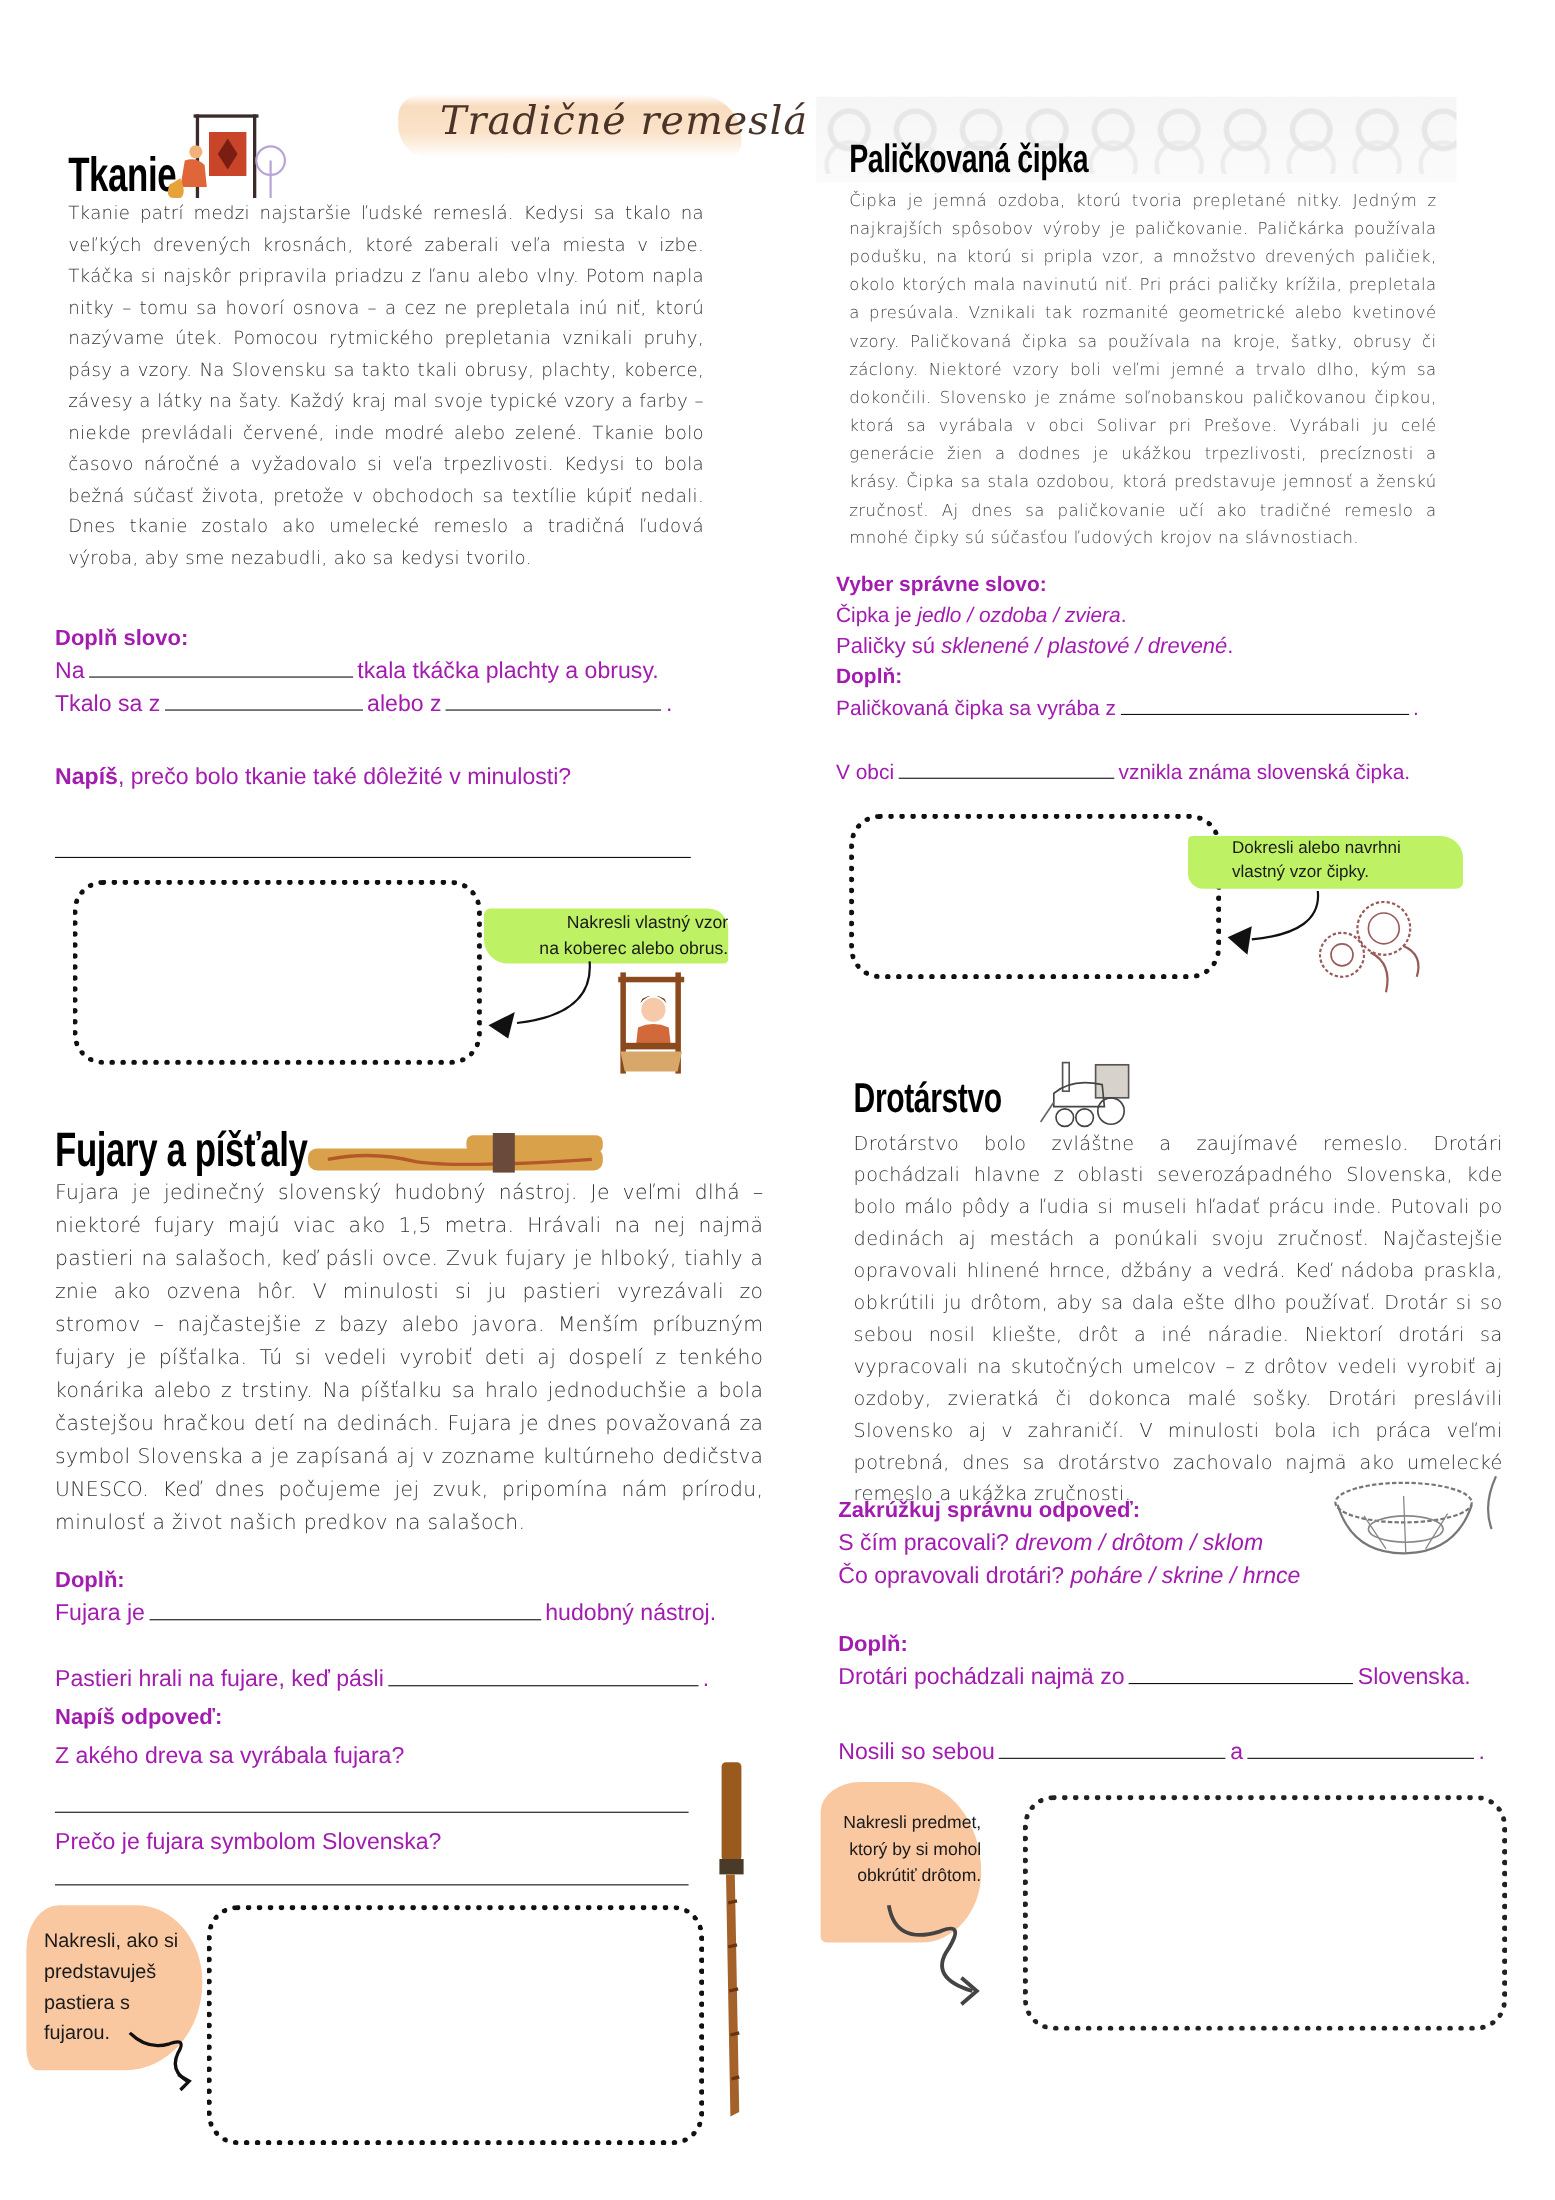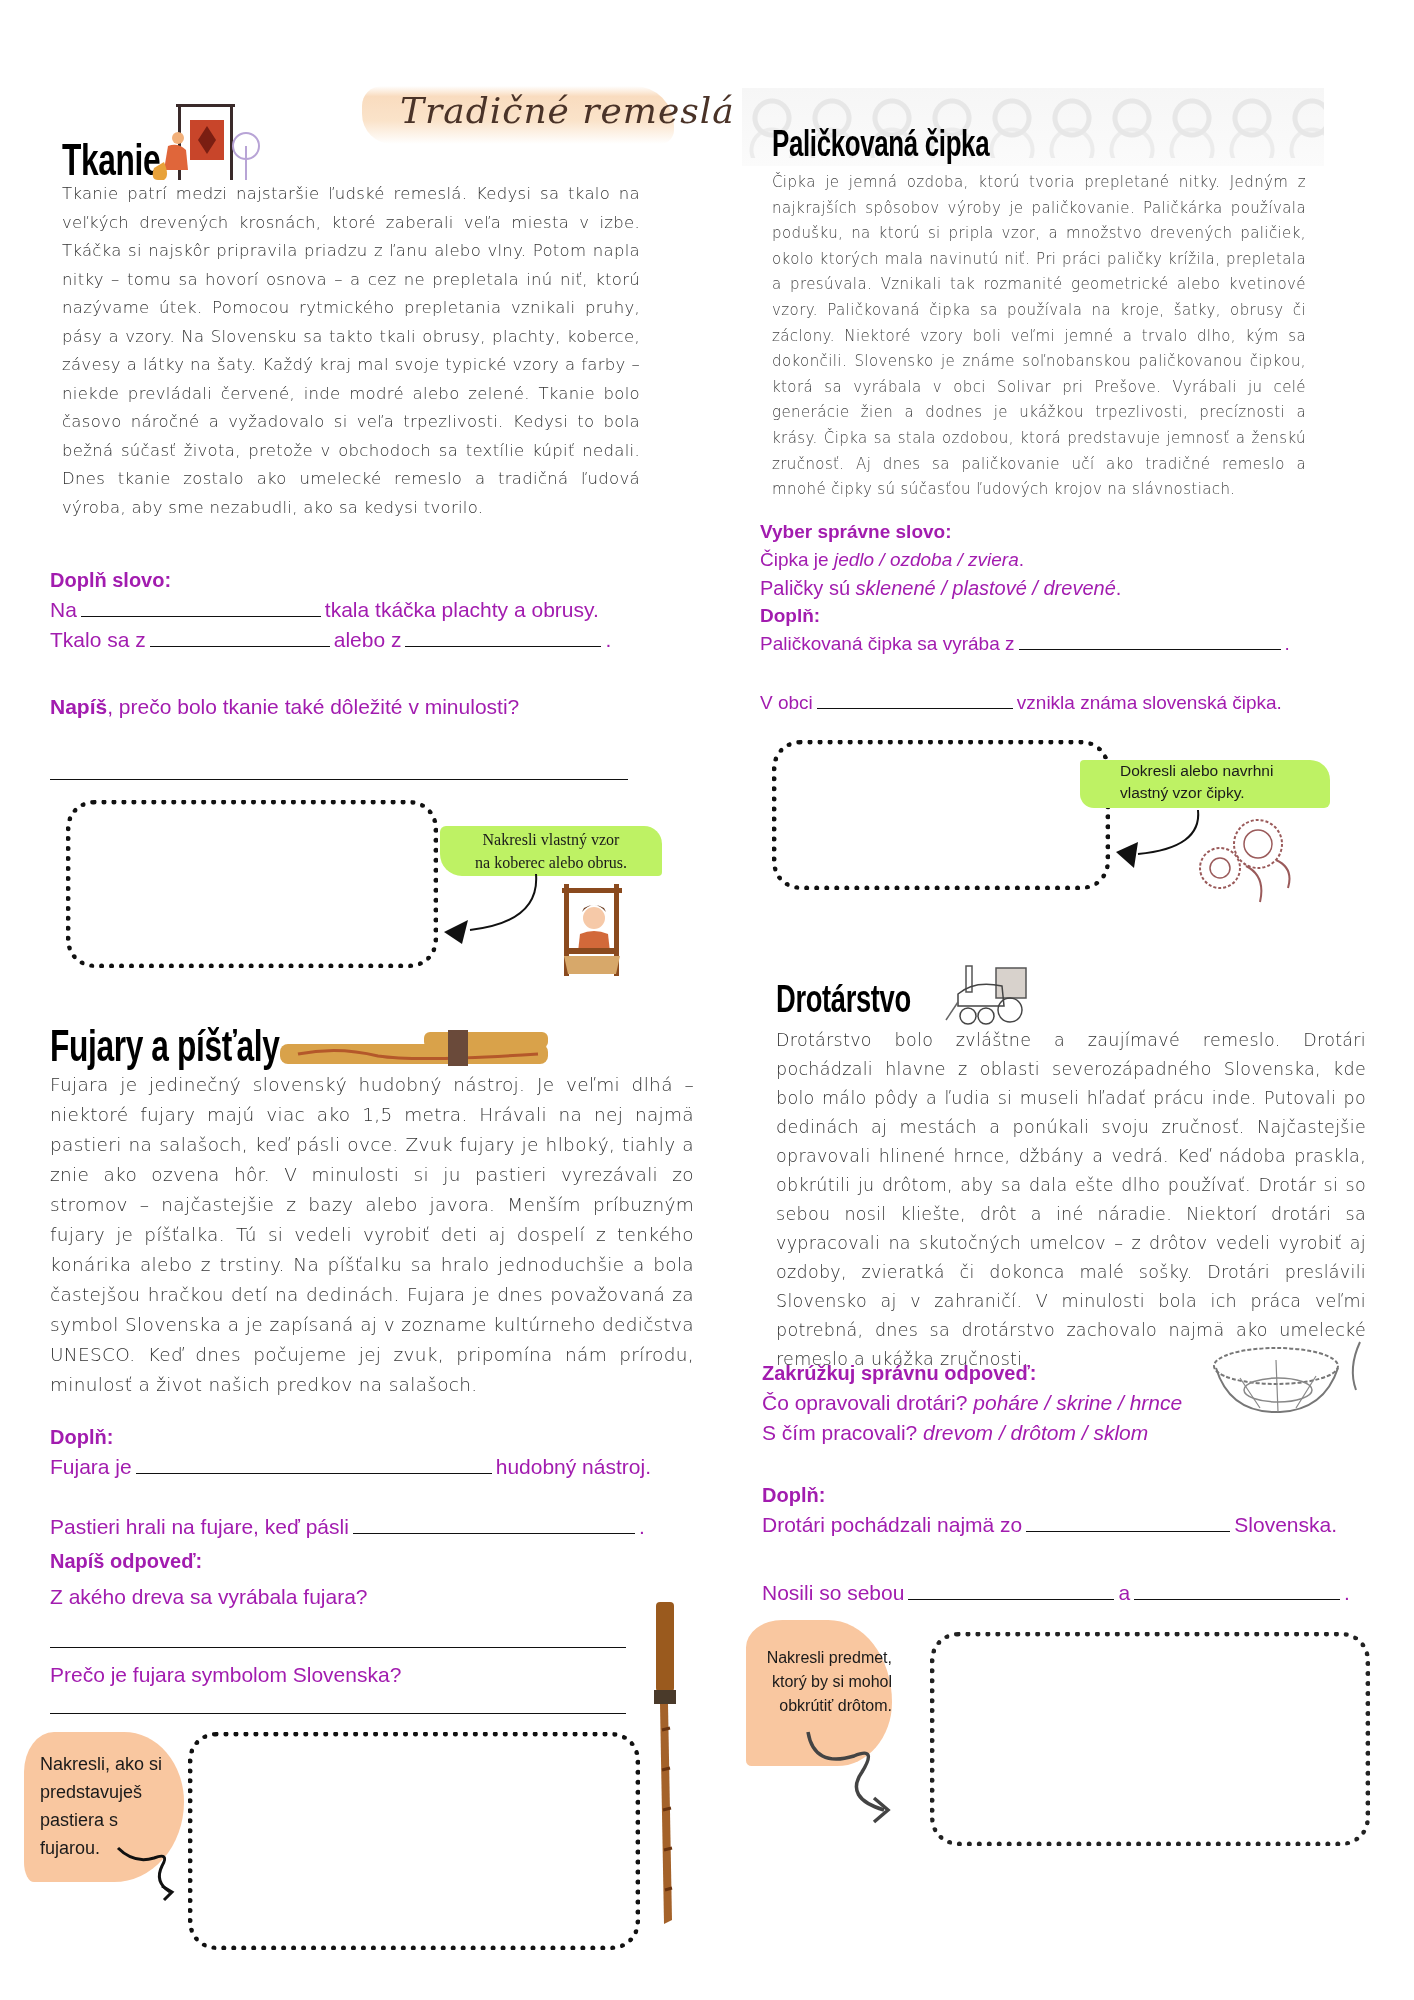--- a/index.html
+++ b/index.html
@@ -126,21 +126,21 @@
   </div>
 </div>
 
 <div class="abs task" style="left:50px; top:692px;">
   <b>Napíš</b><span>, prečo bolo tkanie také dôležité v minulosti?</span>
 </div>
 <div class="abs line-full" style="left:50px; top:778px; width:578px;"></div>
 
 <div class="abs draw-box" style="left:66px; top:800px; width:372px; height:168px;"></div>
 
-<div class="abs brush" style="left:440px; top:826px; width:222px; height:50px; text-align:center; padding-top:2px;font-family:Liberation Serif, serif;">
+<div class="abs brush" style="left:440px; top:826px; width:222px; height:50px; text-align:right; padding-top:2px;">
   <div>Nakresli vlastný vzor</div>
   <div>na koberec alebo obrus.</div>
 </div>
 <div class="abs" style="left:440px; top:872px; width:100px; height:80px;">
   <svg width="100" height="80" viewBox="0 0 100 80">
     <path d="M96 2 Q100 50 30 58" fill="none" stroke="#111" stroke-width="2"></path>
     <path d="M4 60 L28 48 L22 72 Z" fill="#111"></path>
   </svg>
 </div>
 <div class="abs" style="left:558px; top:882px; width:72px; height:98px;">
@@ -272,24 +272,24 @@
     <path d="M16 30 Q30 76 80 74 Q124 72 138 30" fill="none" stroke="#777" stroke-width="2"></path>
     <ellipse cx="78" cy="52" rx="34" ry="12" fill="none" stroke="#888" stroke-width="1.5"></ellipse>
     <path d="M76 22 L78 74 M40 40 L60 70 M116 38 L96 70" stroke="#888" stroke-width="1.2"></path>
     <path d="M160 4 Q148 30 156 52" fill="none" stroke="#777" stroke-width="2"></path>
   </svg>
 </div>
 
 <div class="abs task" style="left:762px; top:1358px; line-height:30px;">
   <div class="task-heading">Zakrúžkuj správnu odpoveď:</div>
   <div>
+    <span>S čím pracovali? </span><i>drevom / drôtom / sklom</i>
+  </div>
+  <div>
     <span>Čo opravovali drotári? </span><i>poháre / skrine / hrnce</i>
-  </div>
-  <div>
-    <span>S čím pracovali? </span><i>drevom / drôtom / sklom</i>
   </div>
 </div>
 
 <div class="abs task" style="left:762px; top:1480px;">
   <div class="task-heading">Doplň:</div>
   <div>
     <span>Drotári pochádzali najmä zo</span><span class="blank" style="width:204px;"></span><span>Slovenska.</span>
   </div>
 </div>
 <div class="abs task" style="left:762px; top:1578px;">

